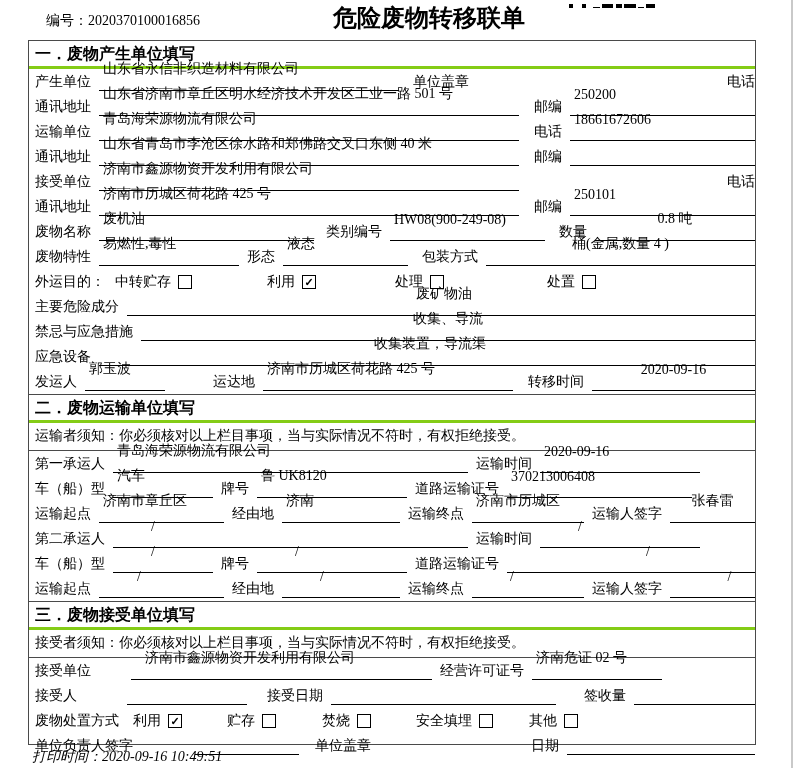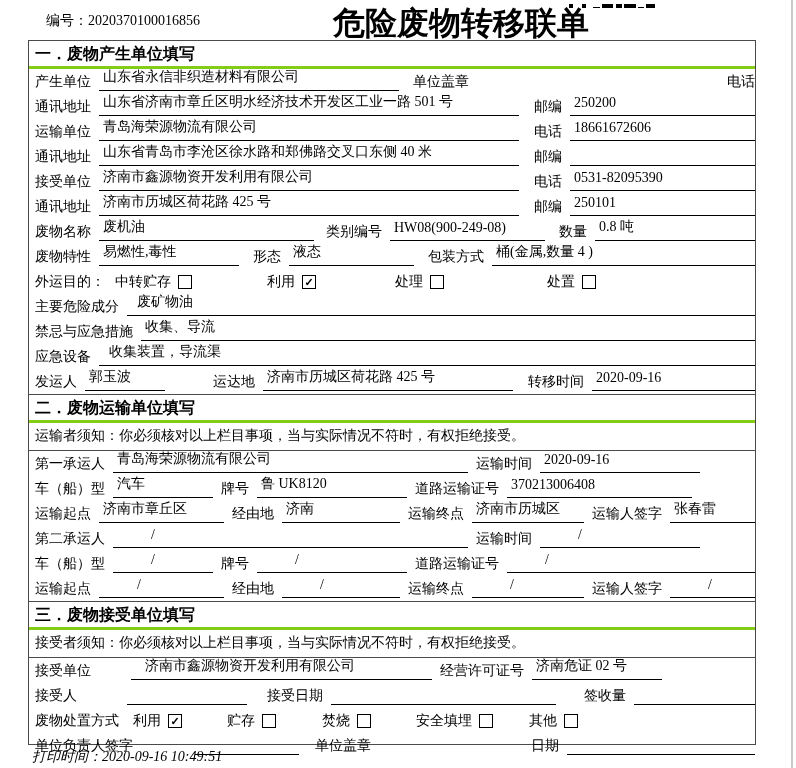--- a/index.html
+++ b/index.html
@@ -1,29 +1,29 @@
 <!DOCTYPE html>
 <html><head>
 <meta charset="utf-8">
 <style>
   html,body{margin:0;padding:0;background:#fff;}
   body{width:796px;height:768px;position:relative;overflow:hidden;
        font-family:"Liberation Serif","DejaVu Serif",serif;font-size:14px;color:#000;}
   .page-edge{position:absolute;right:3px;top:0;bottom:0;width:2px;background:#c9c9c9;}
   .doc-no{position:absolute;left:46px;top:12px;white-space:nowrap;}
-  .doc-title{position:absolute;left:333px;top:2px;font-size:32px;font-weight:bold;white-space:nowrap;}
+  .doc-title{position:absolute;left:333px;top:2px;font-size:24px;font-weight:bold;white-space:nowrap;}
   .qr{position:absolute;left:569px;top:0;width:86px;height:8px;overflow:hidden;}
   .box{position:absolute;left:28px;top:40px;width:728px;height:705px;border:1px solid #4a4a4a;box-sizing:border-box;background:#fff;}
   .sec-h{font-weight:bold;font-size:16px;padding:3px 6px 2px 6px;border-bottom:3px solid #84cc16;height:20px;box-sizing:content-box;}
   .sec-h.mid{border-top:1px solid #4a4a4a;}
   .notice{padding:4px 6px 3px 6px;border-bottom:1px solid #4a4a4a;height:20px;white-space:nowrap;}
   .r{display:flex;align-items:flex-end;height:25px;padding:0 0 3px 6px;box-sizing:border-box;}
   .lbl{white-space:nowrap;flex:0 0 auto;}
-  .v{border-bottom:1px solid #000;white-space:nowrap;padding:0 4px 4px 4px;box-sizing:border-box;margin-left:8px;min-height:16px;flex:0 0 auto;overflow:hidden;}
-  .f1{flex:1 1 auto;}
+  .v{border-bottom:1px solid #000;white-space:nowrap;padding:0 4px 12px 4px;box-sizing:border-box;margin-left:8px;min-height:16px;flex:0 0 auto;overflow:hidden;}
+  .f1{flex:1 1 auto;text-align:center;}
   .mla{margin-left:auto;}
   .sl{padding-left:38px;}
   .opt{display:flex;align-items:center;white-space:nowrap;flex:0 0 auto;}
   .cb{display:inline-block;width:12px;height:12px;border:1px solid #000;margin-left:7px;font-size:11px;line-height:12px;text-align:center;font-weight:bold;box-sizing:content-box;}
   .print-line{position:absolute;left:32px;top:748px;white-space:nowrap;font-style:italic;}
 </style>
 </head>
 <body>
 
 <div class="page-edge"></div>
@@ -75,21 +75,20 @@
     <span class="lbl">通讯地址</span>
     <span class="v" style="width:420px">山东省青岛市李沧区徐水路和郑佛路交叉口东侧 40 米</span>
     <span class="lbl mla">邮编</span>
     <span class="v" style="width:185px"></span>
   </div>
 
   <div class="r">
     <span class="lbl">接受单位</span>
     <span class="v" style="width:420px">济南市鑫源物资开发利用有限公司</span>
     <span class="lbl mla">电话</span>
-    <span class="v" style="width:185px">0531-82095390</span>
   </div>
 
   <div class="r">
     <span class="lbl">通讯地址</span>
     <span class="v" style="width:420px">济南市历城区荷花路 425 号</span>
     <span class="lbl mla">邮编</span>
     <span class="v" style="width:185px">250101</span>
   </div>
 
   <div class="r">
@@ -97,21 +96,21 @@
     <span class="v" style="width:215px">废机油</span>
     <span class="lbl" style="margin-left:12px">类别编号</span>
     <span class="v" style="width:155px">HW08(900-249-08)</span>
     <span class="lbl" style="margin-left:14px">数量</span>
     <span class="v f1">0.8 吨</span>
   </div>
 
   <div class="r">
     <span class="lbl">废物特性</span>
     <span class="v" style="width:140px">易燃性,毒性</span>
-    <span class="lbl" style="margin-left:14px">形态</span>
+    <span class="lbl" style="margin-left:8px">形态</span>
     <span class="v" style="width:125px">液态</span>
     <span class="lbl" style="margin-left:14px">包装方式</span>
     <span class="v f1">桶(金属,数量 4 )</span>
   </div>
 
   <div class="r">
     <span class="lbl">外运目的：</span>
     <span class="opt" style="margin-left:10px">
       <span>中转贮存</span>
       <span class="cb"></span>

